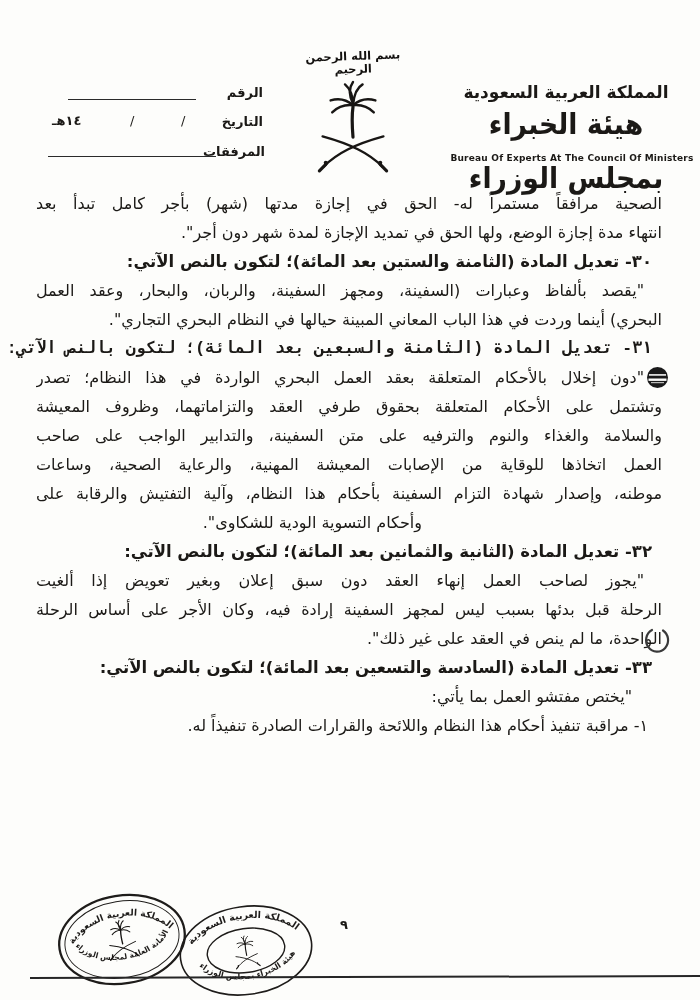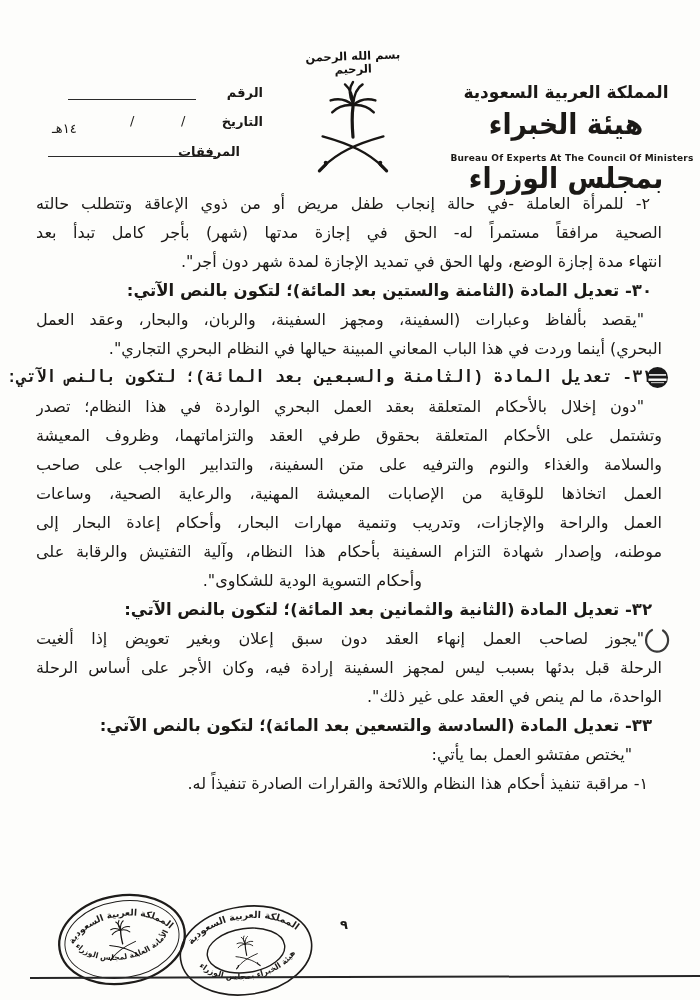--- a/index.html
+++ b/index.html
@@ -15,28 +15,28 @@
                  letter-spacing:.5px;direction:rtl}
   #bureau-calligraphy{left:446px;top:97px;width:240px;text-align:center;font-size:29px;font-weight:bold;
                       line-height:54px;direction:rtl;transform:scaleX(.92)}
   #bureau-english{left:446px;top:153px;width:252px;text-align:center;font-size:9px;font-weight:bold;
                   letter-spacing:.2px;white-space:nowrap}
 
   
   .field-label{font-size:13px;font-weight:bold;direction:rtl}
   #label-number{top:85px;right:437px}
   #label-date{top:114px;right:437px}
-  #label-attach{top:144px;right:460px}
+  #label-attach{top:144px;right:435px}
   .rule{border-top:1.6px solid #2a2a2a;height:0}
   #line-number{left:68px;top:99px;width:128px}
   #line-attach{left:48px;top:156px;width:168px}
   .date-part{font-size:13px;direction:rtl}
   #date-slash1{left:181px;top:113px}
   #date-slash2{left:130px;top:113px}
-  #date-year{left:52px;top:121px;font-weight:normal}
+  #date-year{left:52px;top:113px;font-weight:bold}
 
   
   #body-lines{left:36px;top:189px;width:626px;direction:rtl}
   .line{font-size:16px;line-height:29px;height:29px;text-align:right;white-space:nowrap}
   .line.just{text-align:justify;text-align-last:justify;white-space:normal;overflow:hidden}
   .line.bold{font-weight:bold;font-size:16.5px}
 
   
   #page-number{left:340px;top:917px;font-size:13px;font-weight:bold}
   #bottom-rule{left:30px;top:976px;width:670px;height:2.2px;background:#262626;transform:rotate(-.15deg)}
@@ -92,32 +92,30 @@
 
   <div id="label-date" class="abs field-label">التاريخ</div>
   <div id="date-slash1" class="abs date-part">/</div>
   <div id="date-slash2" class="abs date-part">/</div>
   <div id="date-year" class="abs date-part">١٤هـ</div>
 
   <div id="label-attach" class="abs field-label">المرفقات</div>
   <div id="line-attach" class="abs rule"></div>
 
   <div id="body-lines" class="abs">
-      <div class="line just" style="padding-right: 12px;">٢- للمرأة العاملة -في حالة إنجاب طفل مريض أو من ذوي الإعاقة وتتطلب حالته</div>
       <div class="line just">الصحية مرافقاً مستمراً له- الحق في إجازة مدتها (شهر) بأجر كامل تبدأ بعد</div>
       <div class="line">انتهاء مدة إجازة الوضع، ولها الحق في تمديد الإجازة لمدة شهر دون أجر".</div>
       <div class="line bold" style="padding-right: 10px;">٣٠- تعديل المادة (الثامنة والستين بعد المائة)؛ لتكون بالنص الآتي:</div>
       <div class="line just" style="padding-right: 18px;">"يقصد بألفاظ وعبارات (السفينة، ومجهز السفينة، والربان، والبحار، وعقد العمل</div>
       <div class="line">البحري) أينما وردت في هذا الباب المعاني المبينة حيالها في النظام البحري التجاري".</div>
       <div class="line bold" style="padding-right: 10px; font-family: Liberation Mono, monospace;">٣١- تعديل المادة (الثامنة والسبعين بعد المائة)؛ لتكون بالنص الآتي:</div>
       <div class="line just" style="padding-right: 18px;">"دون إخلال بالأحكام المتعلقة بعقد العمل البحري الواردة في هذا النظام؛ تصدر</div>
       <div class="line just">وتشتمل على الأحكام المتعلقة بحقوق طرفي العقد والتزاماتهما، وظروف المعيشة</div>
       <div class="line just">والسلامة والغذاء والنوم والترفيه على متن السفينة، والتدابير الواجب على صاحب</div>
       <div class="line just">العمل اتخاذها للوقاية من الإصابات المعيشة المهنية، والرعاية الصحية، وساعات</div>
-      <div class="line just">العمل والراحة والإجازات، وتدريب وتنمية مهارات البحار، وأحكام إعادة البحار إلى</div>
       <div class="line just">موطنه، وإصدار شهادة التزام السفينة بأحكام هذا النظام، وآلية التفتيش والرقابة على</div>
       <div class="line" style="padding-right: 240px;">وأحكام التسوية الودية للشكاوى".</div>
       <div class="line bold" style="padding-right: 10px;">٣٢- تعديل المادة (الثانية والثمانين بعد المائة)؛ لتكون بالنص الآتي:</div>
       <div class="line just" style="padding-right: 18px;">"يجوز لصاحب العمل إنهاء العقد دون سبق إعلان وبغير تعويض إذا ألغيت</div>
       <div class="line just">الرحلة قبل بدئها بسبب ليس لمجهز السفينة إرادة فيه، وكان الأجر على أساس الرحلة</div>
       <div class="line">الواحدة، ما لم ينص في العقد على غير ذلك".</div>
       <div class="line bold" style="padding-right: 10px;">٣٣- تعديل المادة (السادسة والتسعين بعد المائة)؛ لتكون بالنص الآتي:</div>
       <div class="line" style="padding-right: 30px;">"يختص مفتشو العمل بما يأتي:</div>
       <div class="line" style="padding-right: 14px;">١- مراقبة تنفيذ أحكام هذا النظام واللائحة والقرارات الصادرة تنفيذاً له.</div>
     </div>

